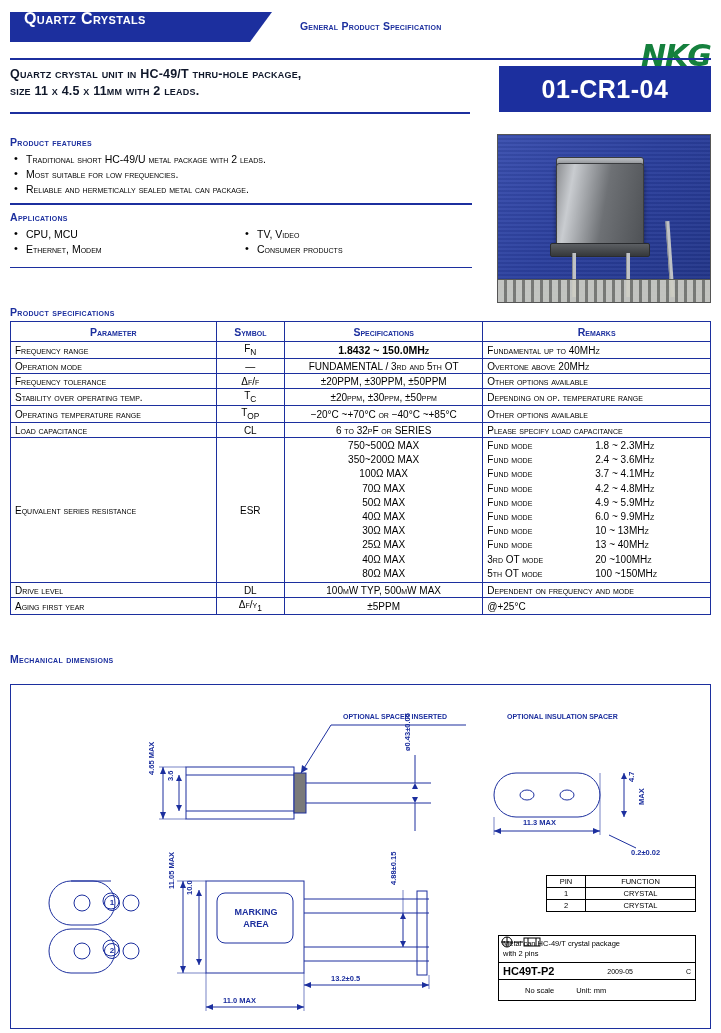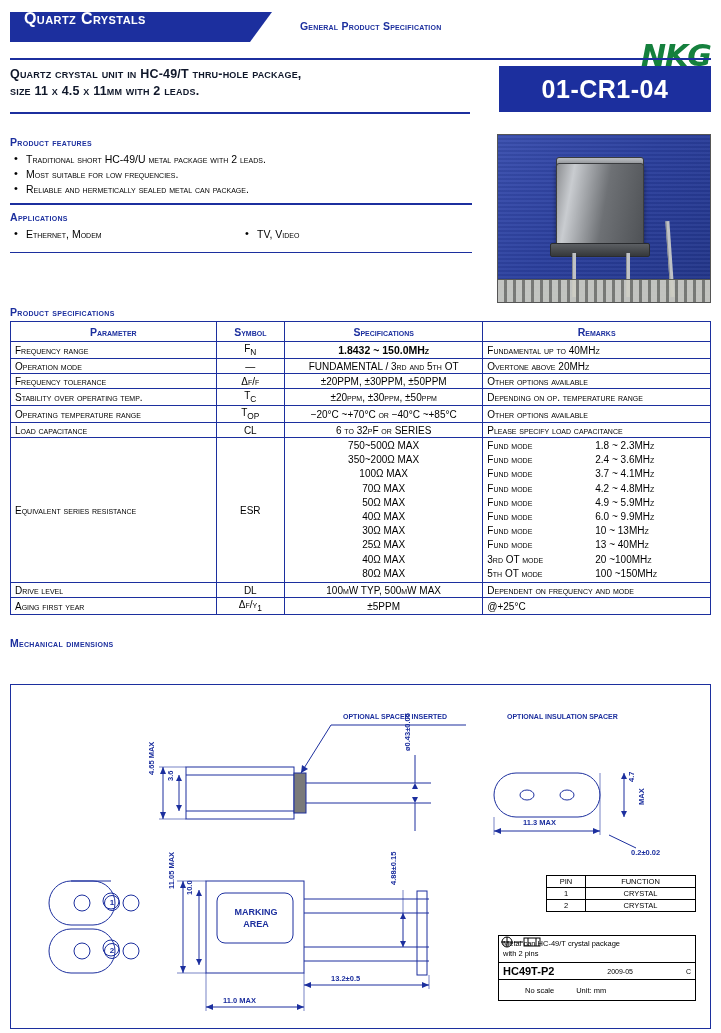--- a/index.html
+++ b/index.html
@@ -116,21 +116,21 @@
   .c-spec{width:200px;text-align:center;}
   .c-rem{width:229px;text-align:left;}
   .row-h{height:15px;}
   .bold{font-weight:bold;font-size:10.5px;}
   .esr-list{display:block;text-align:center;line-height:14.2px;}
   .rem-list{display:block;line-height:14.2px;}
   .rem-list i{font-style:normal;display:inline-block;}
   .rm-a{display:inline-block;width:108px;}
 
   
-  .mech-head{position:absolute;left:10px;top:631px;}
+  .mech-head{position:absolute;left:10px;top:647px;}
   .mech-box{
     position:absolute;left:10px;top:678px;width:701px;height:345px;
     border:1.5px solid #1c2f9e;box-sizing:border-box;background:#fff;
   }
   .dim{position:absolute;color:#1c2f9e;font-size:7.5px;font-weight:bold;}
   .lbl-blue{color:#1c2f9e;font-size:7px;font-weight:bold;}
   svg{position:absolute;left:0;top:0;}
   .pin-tbl{position:absolute;right:14px;top:190px;width:150px;border-collapse:collapse;font-size:7.5px;font-variant:small-caps;}
   .pin-tbl th,.pin-tbl td{border:1px solid #000;text-align:center;padding:1px 2px;}
   .pin-tbl th{font-weight:normal;}
@@ -167,24 +167,26 @@
     <div class="sec-head">Product features</div>
     <ul class="ul">
       <li>Traditional short HC-49/U metal package with 2 leads.</li>
       <li>Most suitable for low frequencies.</li>
       <li>Reliable and hermetically sealed metal can package.</li>
     </ul>
     <div class="blue-rule"></div>
     <div class="sec-head">Applications</div>
     <div class="app-cols">
       <ul class="ul">
+        <li>CPU, MCU</li>
         <li>Ethernet, Modem</li>
       </ul>
       <ul class="ul">
         <li>TV, Video</li>
+        <li>Consumer products</li>
       </ul>
     </div>
     <div class="blue-rule" style="margin-top:10px"></div>
   </div>
 
   <div class="photo">
     <div class="photo-bg"></div>
     <div class="xtal-top"></div>
     <div class="xtal-body"></div>
     <div class="xtal-base"></div>

